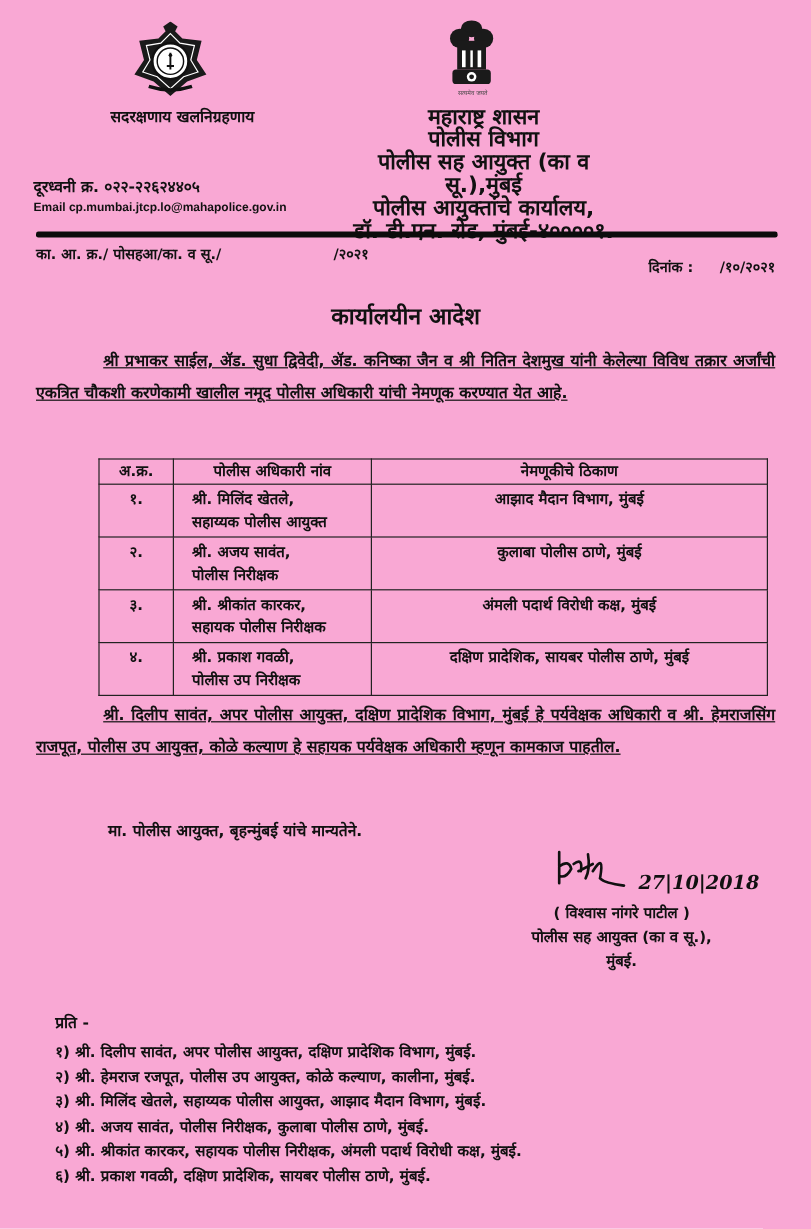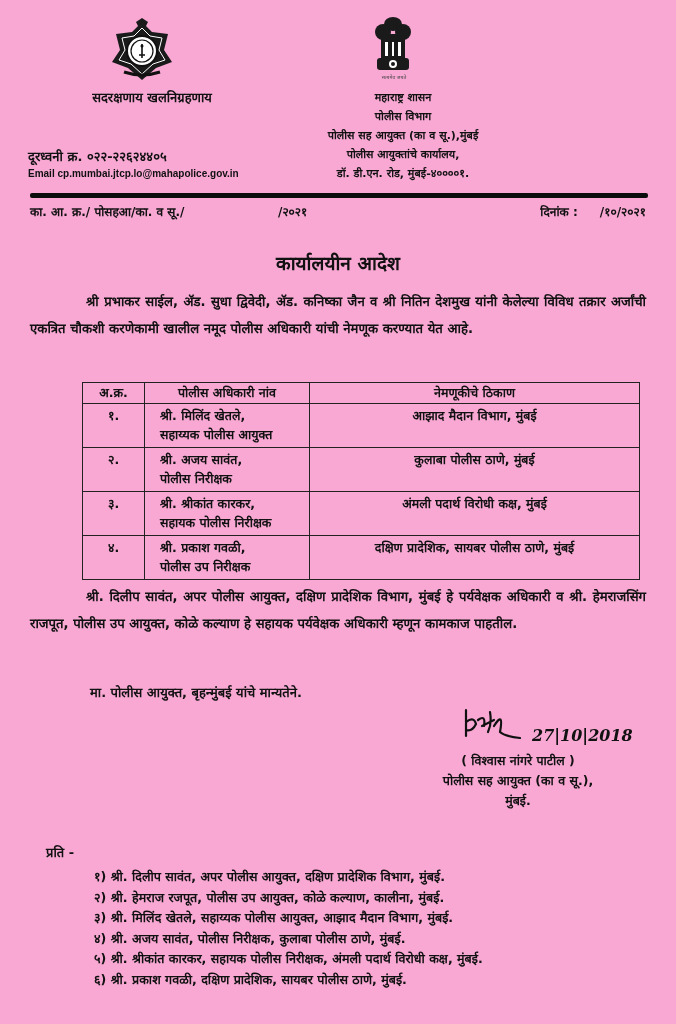--- a/index.html
+++ b/index.html
@@ -5,35 +5,35 @@
   * { box-sizing: border-box; margin: 0; padding: 0; }
   html, body { width: 676px; height: 1024px; background: #ffffff; overflow: hidden; }
   body { font-family: "DejaVu Sans", sans-serif; color: #111; position: relative; }
   .page { position: absolute; left: 0; top: 0; width: 676px; height: 1024px; background: #f9a8d4; }
 
   
   .mp-logo { position: absolute; left: 108px; top: 18px; width: 68px; height: 66px; }
   .mp-motto { position: absolute; left: 72px; top: 88px; width: 160px; text-align: center; font-size: 13px; font-weight: bold; }
   .emblem { position: absolute; left: 372px; top: 14px; width: 42px; height: 66px; }
   .emblem-motto { position: absolute; left: 370px; top: 74px; width: 48px; text-align: center; font-size: 5px; color: #444; }
-  .gov-block { position: absolute; left: 288px; top: 88px; width: 230px; text-align: center; font-size: 11px; font-weight: bold; line-height: 19px; }
+  .gov-block { position: absolute; left: 288px; top: 88px; width: 230px; text-align: center; font-size: 18px; font-weight: bold; line-height: 19px; }
   .contact { position: absolute; left: 28px; top: 148px; font-weight: bold; }
   .contact .phone { font-size: 13px; line-height: 18px; }
   .contact .email { font-size: 10px; line-height: 16px; font-family: "Liberation Sans", sans-serif; }
   .rule { position: absolute; left: 30px; top: 193px; width: 318px; height: 5px; background: #0c0c0c; width: 618px; border-radius: 2px; }
 
   .ref-line { position: absolute; left: 30px; top: 203px; width: 616px; font-size: 12px; font-weight: bold; }
   .ref-left { position: absolute; left: 0; top: 0; }
   .ref-year { position: absolute; left: 248px; top: 0; }
-  .ref-date { position: absolute; right: 0; top: 0; }
+  .ref-date { position: absolute; right: 0; top: 11px; }
   .ref-date span + span { margin-left: 22px; }
 
   .title { position: absolute; left: 0; width: 676px; top: 250px; text-align: center; font-size: 19px; font-weight: bold; }
 
-  .para { position: absolute; left: 30px; width: 616px; font-size: 13.2px; font-weight: bold; line-height: 27px; text-align: justify; text-indent: 56px; }
+  .para { position: absolute; left: 30px; width: 616px; font-size: 13.2px; font-weight: bold; line-height: 27px; text-align: justify; text-indent: 56px; text-decoration: underline; }
   .para1 { top: 288px; }
   .para2 { top: 583px; }
 
   
   .tbl { position: absolute; left: 82px; top: 382px; width: 558px; border-collapse: collapse; font-size: 12.5px; font-weight: bold; }
   .tbl th, .tbl td { border: 1.6px solid #222; vertical-align: top; }
   .tbl th { font-weight: bold; height: 21px; line-height: 19px; }
   .tbl td { height: 44px; line-height: 19px; padding-top: 2px; }
   .c1 { width: 62px; text-align: center; }
   .c2 { width: 165px; text-align: left; padding-left: 15px; }
@@ -42,21 +42,21 @@
   .approval { position: absolute; left: 90px; top: 683px; font-size: 13px; font-weight: bold; }
 
   
   .signature { position: absolute; left: 460px; top: 706px; width: 64px; height: 40px; }
   .sign-date { position: absolute; left: 532px; top: 726px; font-size: 16px; font-family: "DejaVu Serif", serif; font-style: italic; font-weight: bold; }
   .signatory { position: absolute; left: 410px; top: 751px; width: 216px; text-align: center; font-size: 12.5px; font-weight: bold; line-height: 20px; }
 
   
   .prati { position: absolute; left: 46px; top: 843px; font-size: 13px; font-weight: bold; }
   .copies { position: absolute; left: 46px; top: 867px; list-style: none; font-size: 12.6px; font-weight: bold; line-height: 20.5px; }
-  .copies li { white-space: nowrap; margin-left: 48px; }
+  .copies li { white-space: nowrap; }
 </style>
 </head>
 <body>
 
 <div class="page">
 
   <svg class="mp-logo" viewBox="0 0 68 66">
     <polygon points="34,4 44,14 60,16 56,32 64,44 48,50 34,62 20,50 4,44 12,32 8,16 24,14" fill="#1a1a1a"></polygon>
     <polygon points="34,10 42,18 54,20 51,32 57,42 45,46 34,56 23,46 11,42 17,32 14,20 26,18" fill="none" stroke="#fff" stroke-width="1"></polygon>
     <circle cx="34" cy="33" r="15" fill="#fff" stroke="#111" stroke-width="2"></circle>

